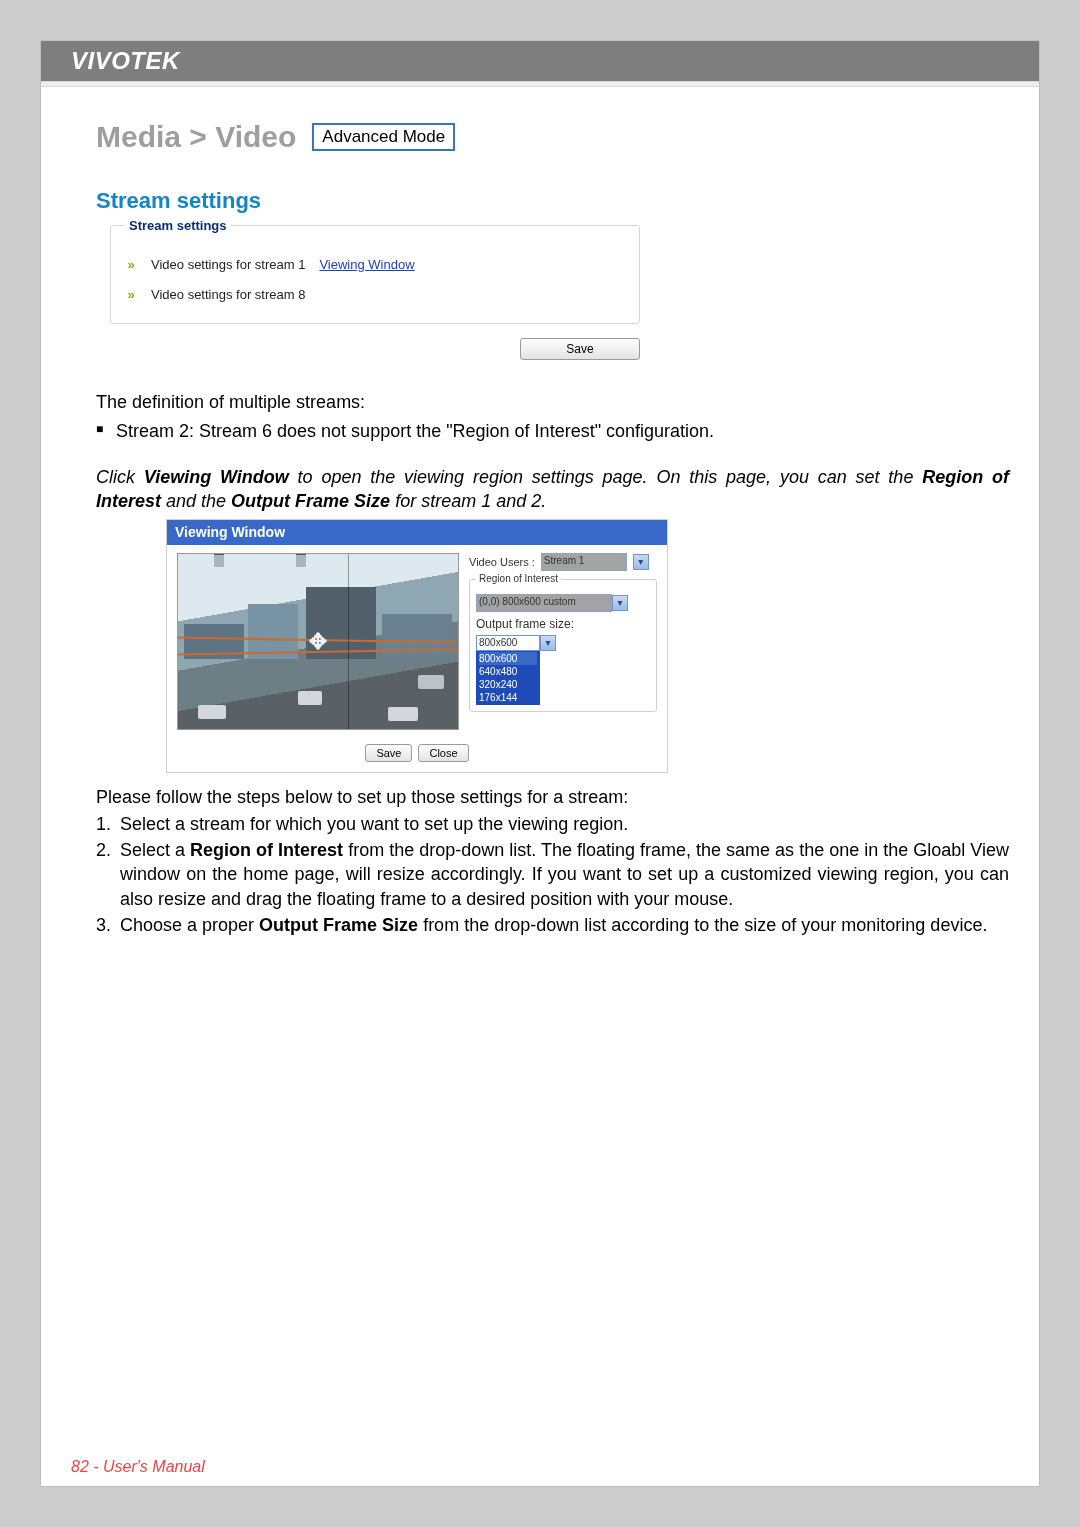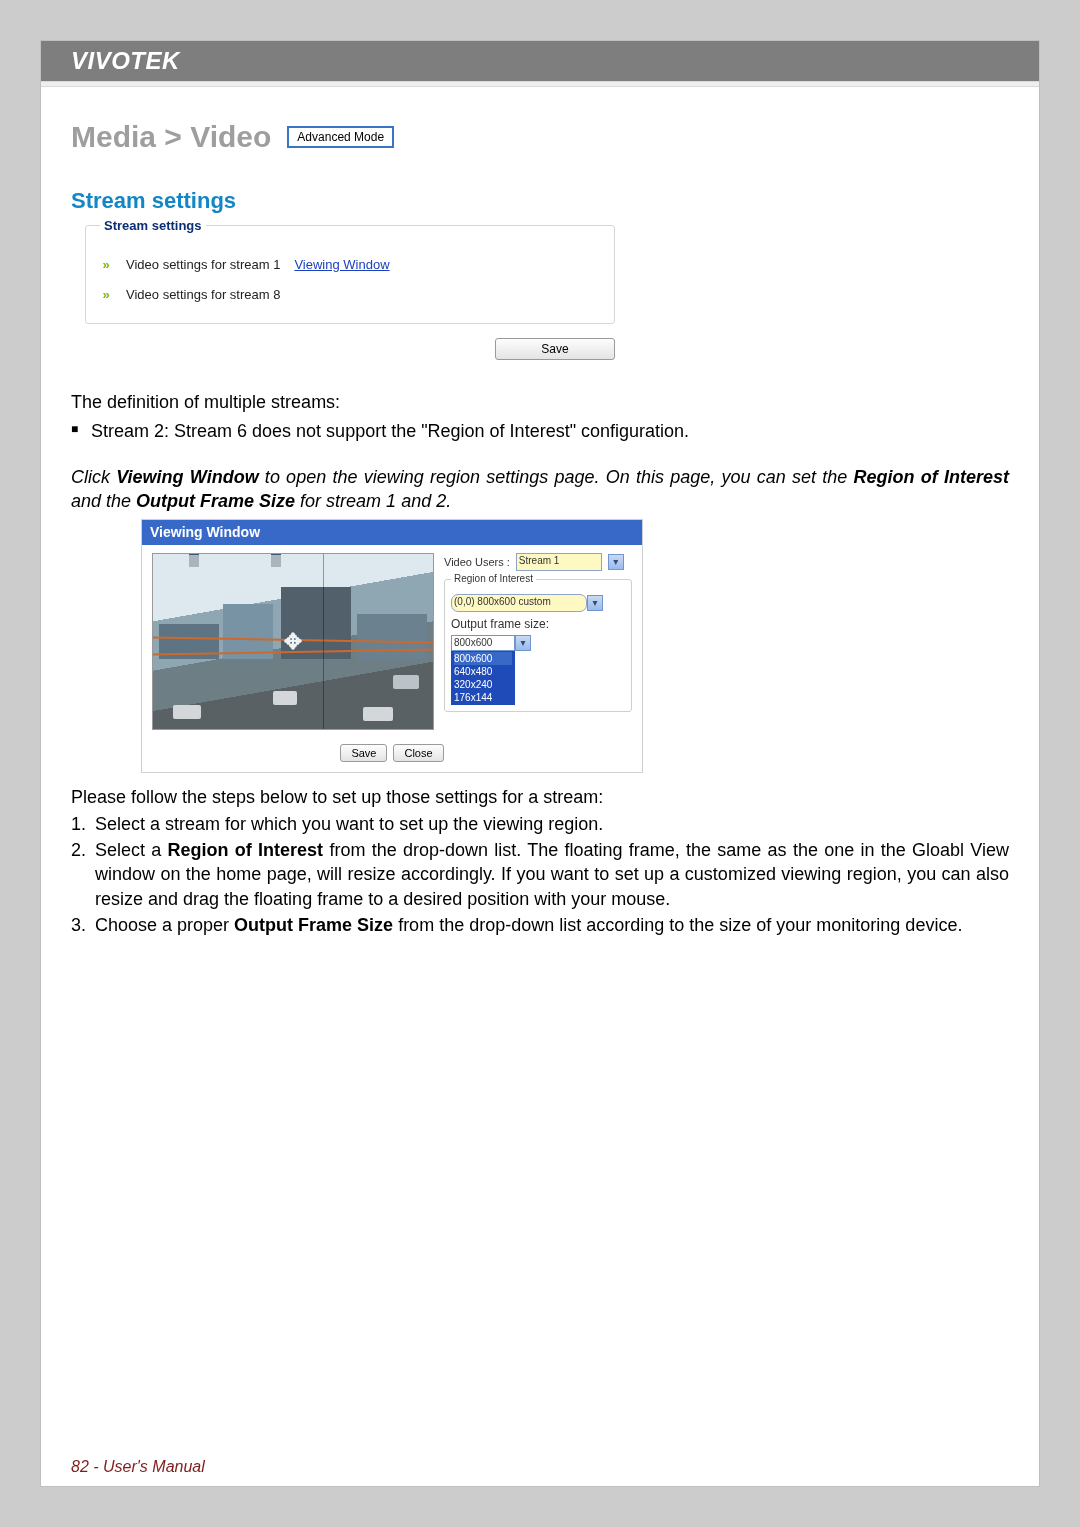--- a/index.html
+++ b/index.html
@@ -39,36 +39,37 @@
     height: 4px;
     background: #efefef;
     border-top: 1px solid #d9d9d9;
     border-bottom: 1px solid #d9d9d9;
   }
   .content {
     padding: 30px 30px 0 30px;
     font-size: 18px;
     color: #000000;
     line-height: 1.35;
+    margin-left: 25px;
   }
   .breadcrumb-row {
     display: flex;
     align-items: center;
     gap: 16px;
     margin-bottom: 28px;
   }
   .breadcrumb-text {
     color: #9e9e9e;
     font-weight: bold;
     font-size: 30px;
   }
   .mode-badge {
     border: 2px solid #3a74c4;
     padding: 2px 8px;
-    font-size: 12px;
+    font-size: 17px;
     color: #000000;
     font-weight: normal;
     line-height: 1.2;
   }
   .section-title {
     color: #1386c6;
     font-weight: bold;
     font-size: 22px;
     margin-bottom: 10px;
   }
@@ -266,28 +267,28 @@
     color: #333;
   }
   .vw-line {
     display: flex;
     align-items: center;
     gap: 6px;
     margin-bottom: 8px;
   }
   .vw-select, .vw-mini-select {
     border: 1px solid #8fa5c8;
-    background: #fef9c3;
+    background: #a3a3a3;
     font-size: 10px;
     height: 16px;
     border-radius: 0;
     padding: 0 2px;
   }
   .vw-select { width: 80px; }
-  .vw-mini-select { width: 130px; border-radius: 7px; }
+  .vw-mini-select { width: 130px; }
   .vw-dd-arrow {
     width: 16px;
     height: 16px;
     background: linear-gradient(#c8daf3,#9cbbe8);
     border: 1px solid #6f96d0;
     font-size: 10px;
     text-align: center;
     line-height: 14px;
     color: #2d4c83;
     box-sizing: border-box;
@@ -355,21 +356,21 @@
     padding: 0 10px;
     background: linear-gradient(#fdfdfd,#e4e4e4);
     border: 1px solid #9a9a9a;
     border-radius: 3px;
     cursor: pointer;
   }
   .footer-text {
     position: absolute;
     left: 30px;
     bottom: 10px;
-    color: #7f1d1d;
+    color: #ef4444;
     font-style: italic;
     font-size: 16px;
   }
   b { font-weight: bold; }
 </style>
 </head>
 <body>
 
 <div class="page">
   <div class="sheet">

